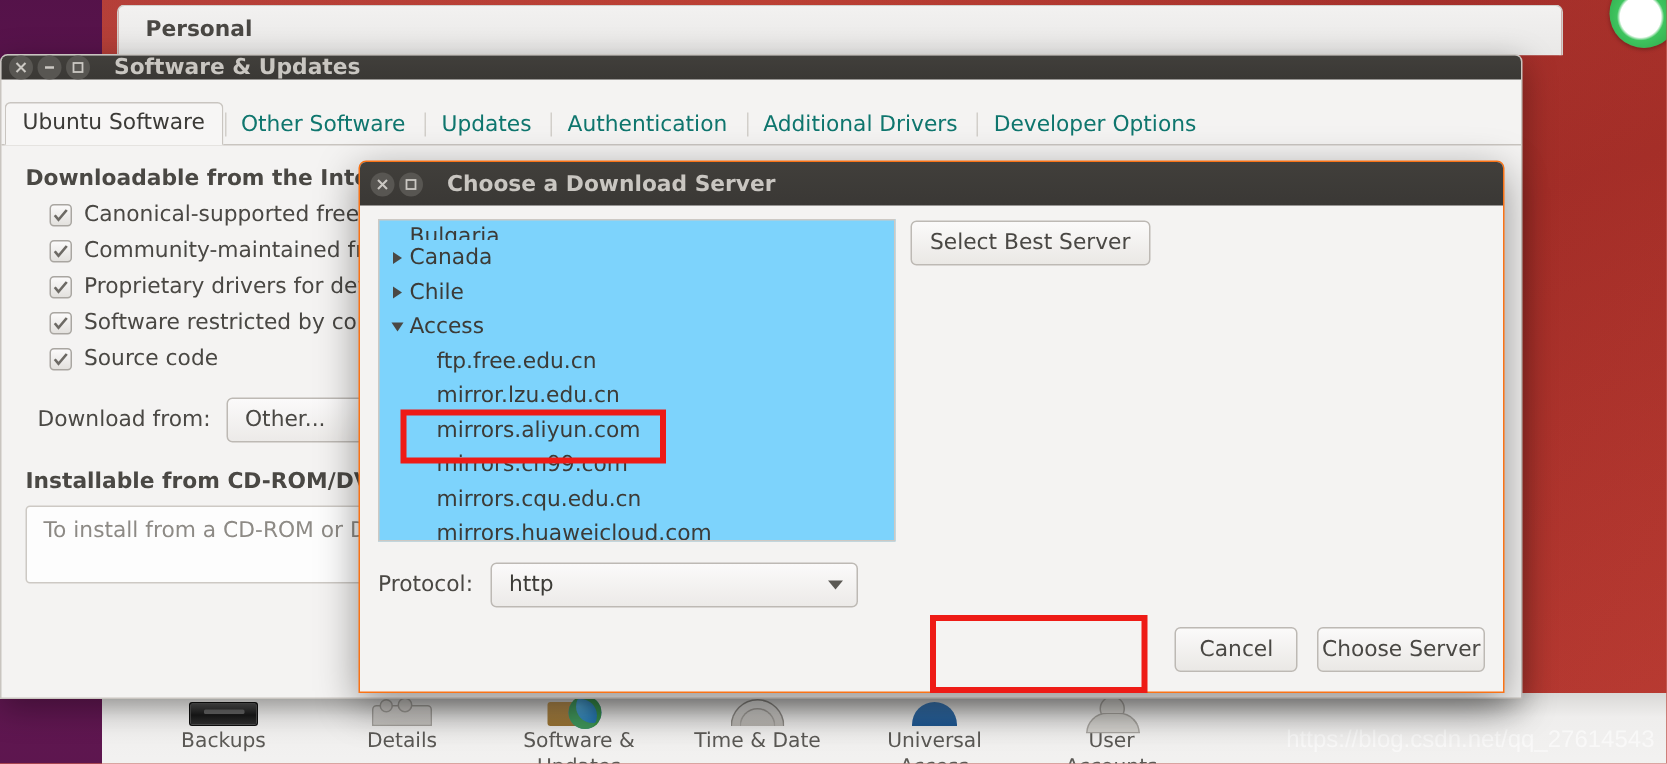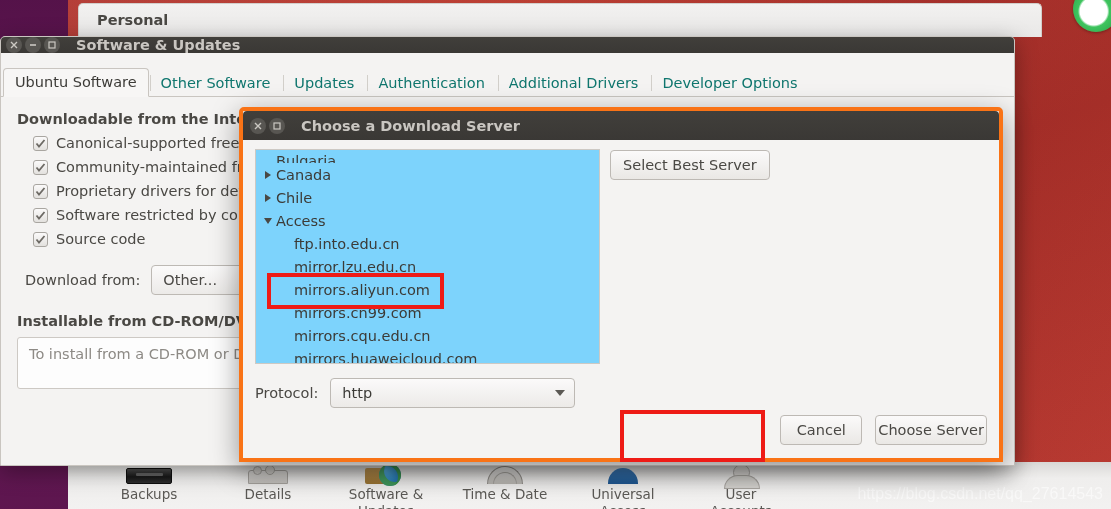--- a/index.html
+++ b/index.html
@@ -241,21 +241,21 @@
     display:flex; align-items:center; justify-content:center;
     font-size:14.5px; color:#4a4844;
     padding:0 2px;
   }
   .btn.disabled { color:#a9a6a1; }
 
   
   .dialog {
     position:absolute; left:239px; top:107px; width:764px; height:355px;
     background:#f4f3f2;
-    border:4px solid #f97316;
+    border:1px solid #f97316;
     border-radius:5px 5px 0 0;
     box-shadow:0 8px 28px rgba(0,0,0,0.4);
   }
   .dlg-titlebar {
     height:29px;
     background:linear-gradient(180deg, #413f3b 0%, #3a3835 100%);
     border-radius:4px 4px 0 0;
     display:flex; align-items:center; padding-left:7px;
   }
   .dlg-title {
@@ -507,21 +507,21 @@
             </div>
           <span>Chile</span>
         </div>
         <div class="ml-row">
           <div class="tri down">
               <i></i>
             </div>
           <span>Access</span>
         </div>
         <div class="ml-row ml-child">
-          <span>ftp.into.edu.cn</span>
+          <span>ftp.free.edu.cn</span>
         </div>
         <div class="ml-row ml-child">
           <span>mirror.lzu.edu.cn</span>
         </div>
         <div class="ml-row ml-child">
           <span>mirrors.aliyun.com</span>
         </div>
         <div class="ml-row ml-child">
           <span>mirrors.cn99.com</span>
         </div>

